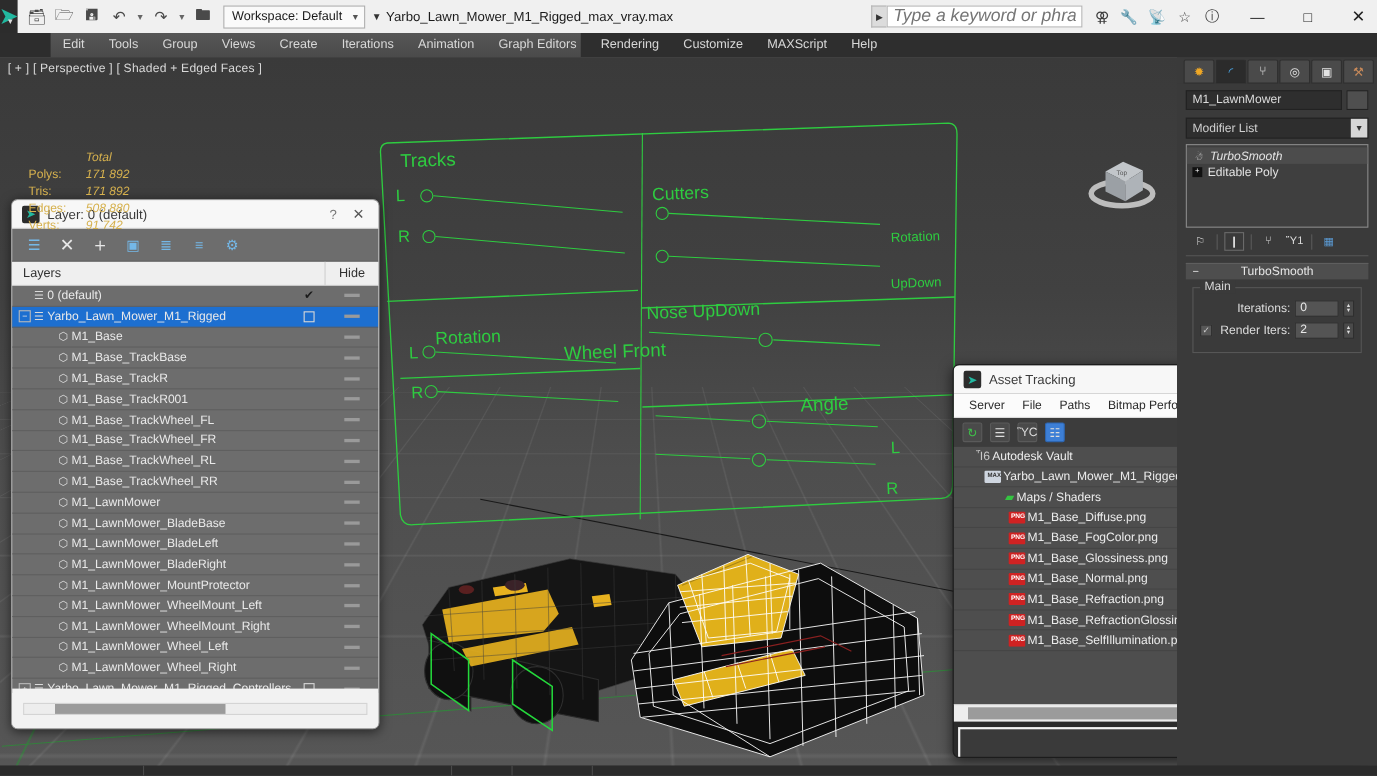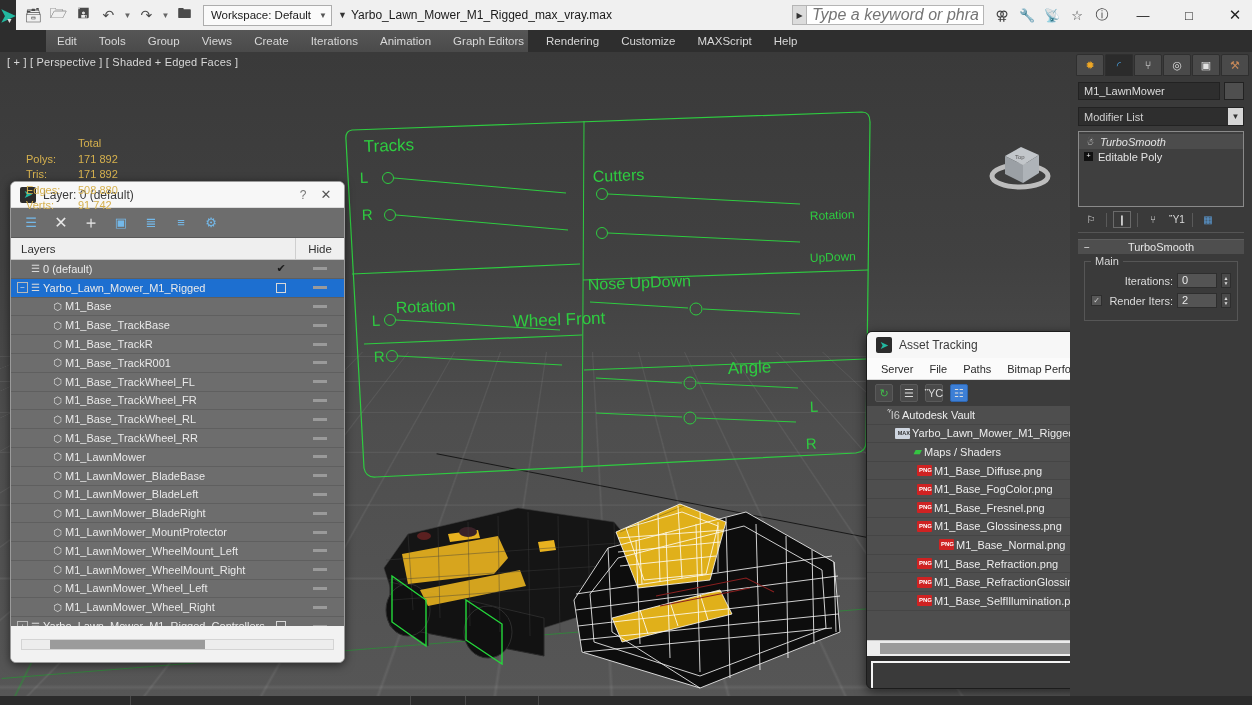--- a/index.html
+++ b/index.html
@@ -89,21 +89,21 @@
     position:absolute; left:7px; top:4px; color:#d8d8d8; font-size:11px; z-index:5;
     letter-spacing:0.2px;
   }
   .vp-stats {
     position:absolute; left:26px; top:84px; z-index:5; color:#d6b14e; font-size:11px;
     line-height:15.5px;
   }
   .vp-stats table { border-collapse:collapse; }
   .vp-stats td { padding:0 0 0 0; color:#d6b14e; font-size:11px; }
   .vp-stats td.lbl { width:48px; }
-  .vp-stats td.hdr { padding-left:4px; }
+  .vp-stats td.hdr { padding-left:4px;font-style:italic; }
 
   
   .vp-floor {
     position:absolute; left:0; top:0; width:1070px; height:644px;
     background:
       linear-gradient(180deg, #3a3a3a 0%, #414141 33%, #4e4e4e 58%, #565656 100%);
   }
   .grid {
     position:absolute; left:-420px; top:300px; width:2000px; height:700px;
     background-image:
@@ -879,35 +879,27 @@
             <div class="a-name" style="padding-left: 50px;">
               <span class="a-ic png">PNG</span>
               <span>M1_Base_FogColor.png</span>
             </div>
             <div class="a-sep"></div>
             <div class="a-status">Found</div>
           </div>
           <div class="arow">
             <div class="a-name" style="padding-left: 50px;">
               <span class="a-ic png">PNG</span>
-              <span>M1_Base_Fresnel.png</span>
-            </div>
-            <div class="a-sep"></div>
-            <div class="a-status">Found</div>
-          </div>
-          <div class="arow">
-            <div class="a-name" style="padding-left: 50px;">
-              <span class="a-ic png">PNG</span>
               <span>M1_Base_Glossiness.png</span>
             </div>
             <div class="a-sep"></div>
             <div class="a-status">Found</div>
           </div>
           <div class="arow">
-            <div class="a-name" style="padding-left: 72px;">
+            <div class="a-name" style="padding-left: 50px;">
               <span class="a-ic png">PNG</span>
               <span>M1_Base_Normal.png</span>
             </div>
             <div class="a-sep"></div>
             <div class="a-status">Found</div>
           </div>
           <div class="arow">
             <div class="a-name" style="padding-left: 50px;">
               <span class="a-ic png">PNG</span>
               <span>M1_Base_Refraction.png</span>

